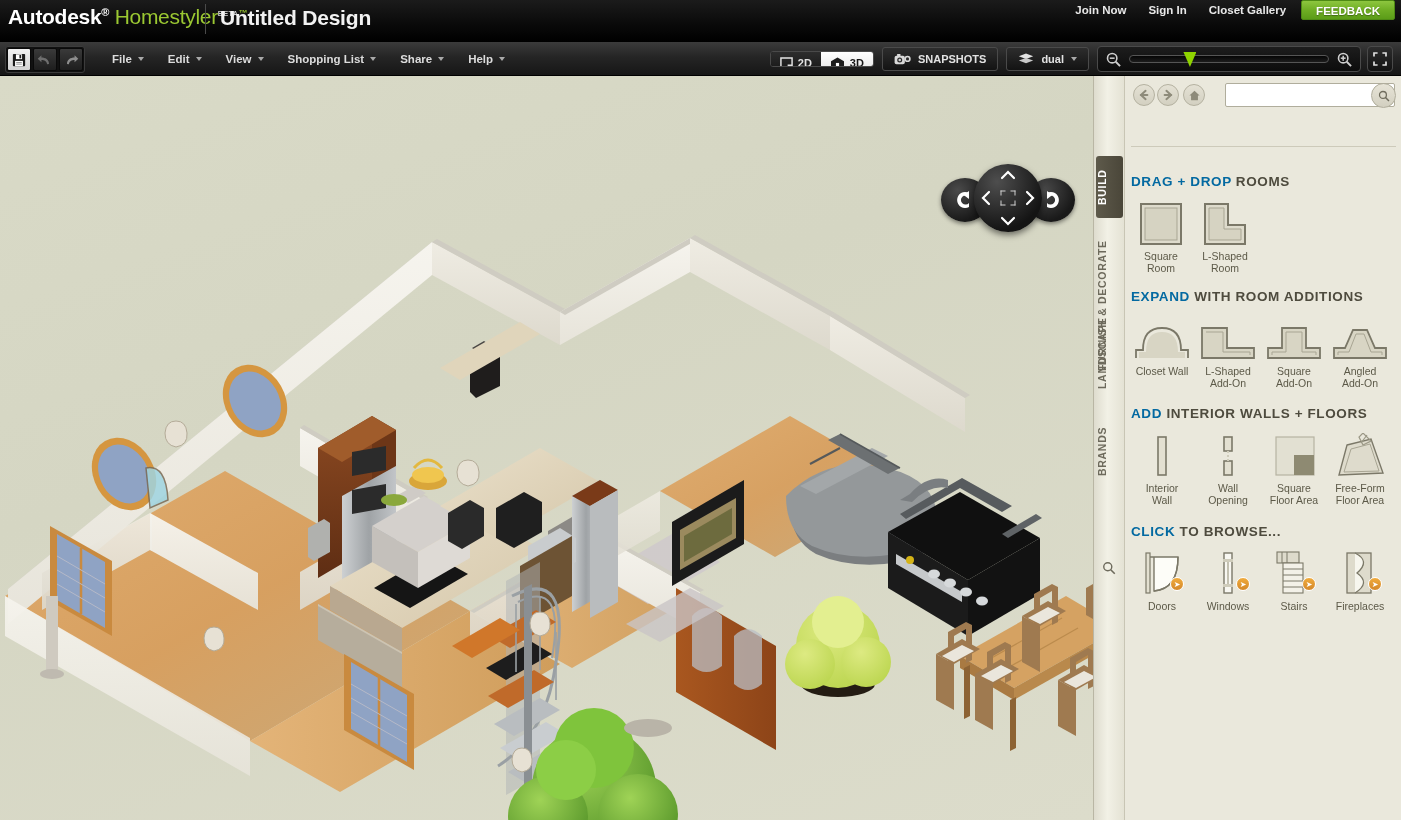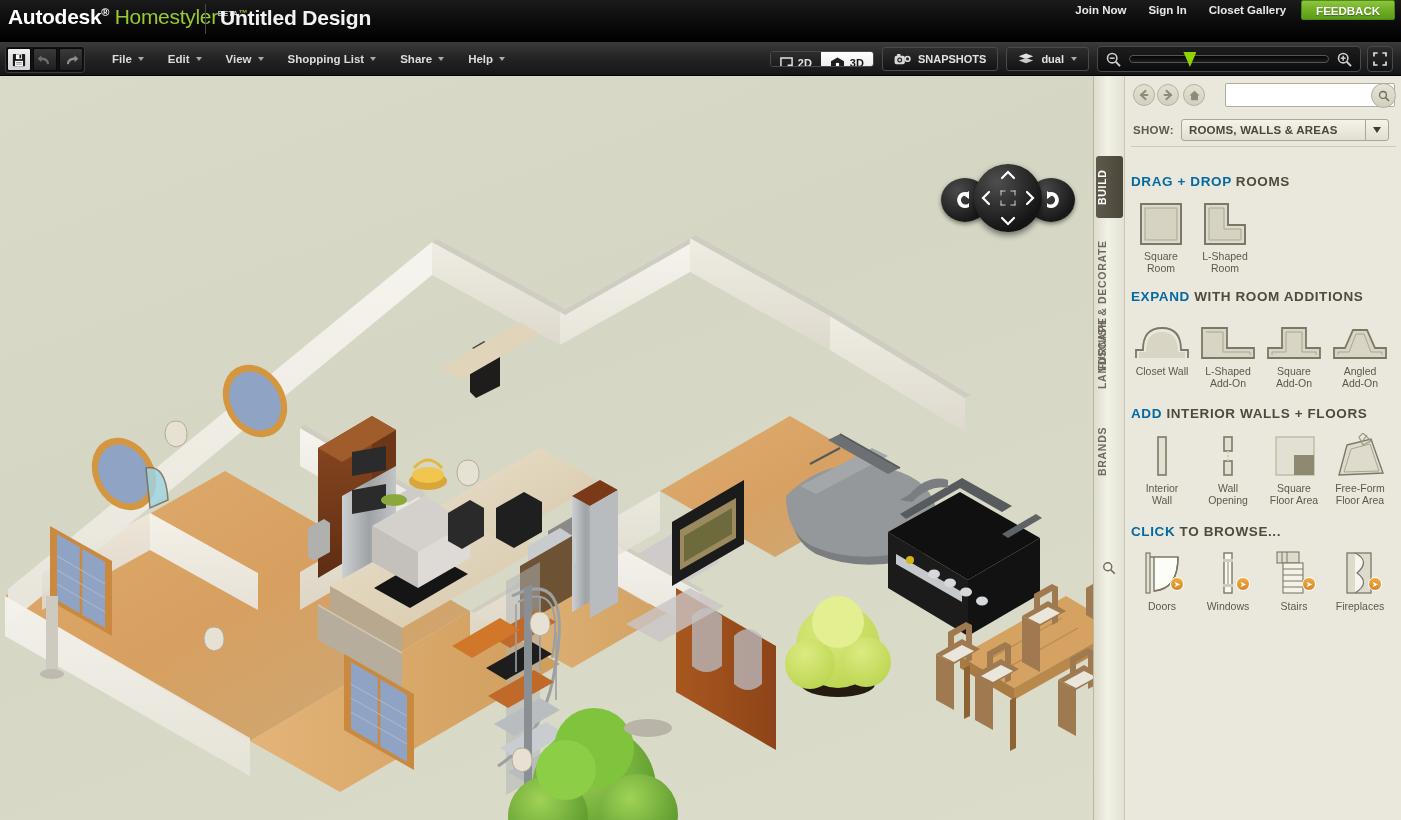--- a/index.html
+++ b/index.html
@@ -789,29 +789,20 @@
       <div class="searchbox">
         <input type="text" placeholder="" style="">
         <div class="search-go">
           <svg width="12" height="12" viewBox="0 0 16 16">
             <circle cx="6.6" cy="6.6" r="4.6" fill="none" stroke="#6f6c5d" stroke-width="1.7"></circle>
             <line x1="10" y1="10" x2="14.6" y2="14.6" stroke="#6f6c5d" stroke-width="2"></line>
           </svg>
         </div>
       </div>
 
-      <div class="showrow">
-        <span class="show-label">SHOW:</span>
-        <div class="select">
-          <span>ROOMS, WALLS &amp; AREAS</span>
-          <div class="arrowbox">
-              <i></i>
-            </div>
-        </div>
-      </div>
     </div>
 
     <div class="panel-divider"></div>
 
     <div class="section" style="top:98px;">
       <div class="sec-title">
         <em>DRAG + DROP</em><span> ROOMS</span>
       </div>
       <div class="items">
         <div class="item" style="width:64px;">

